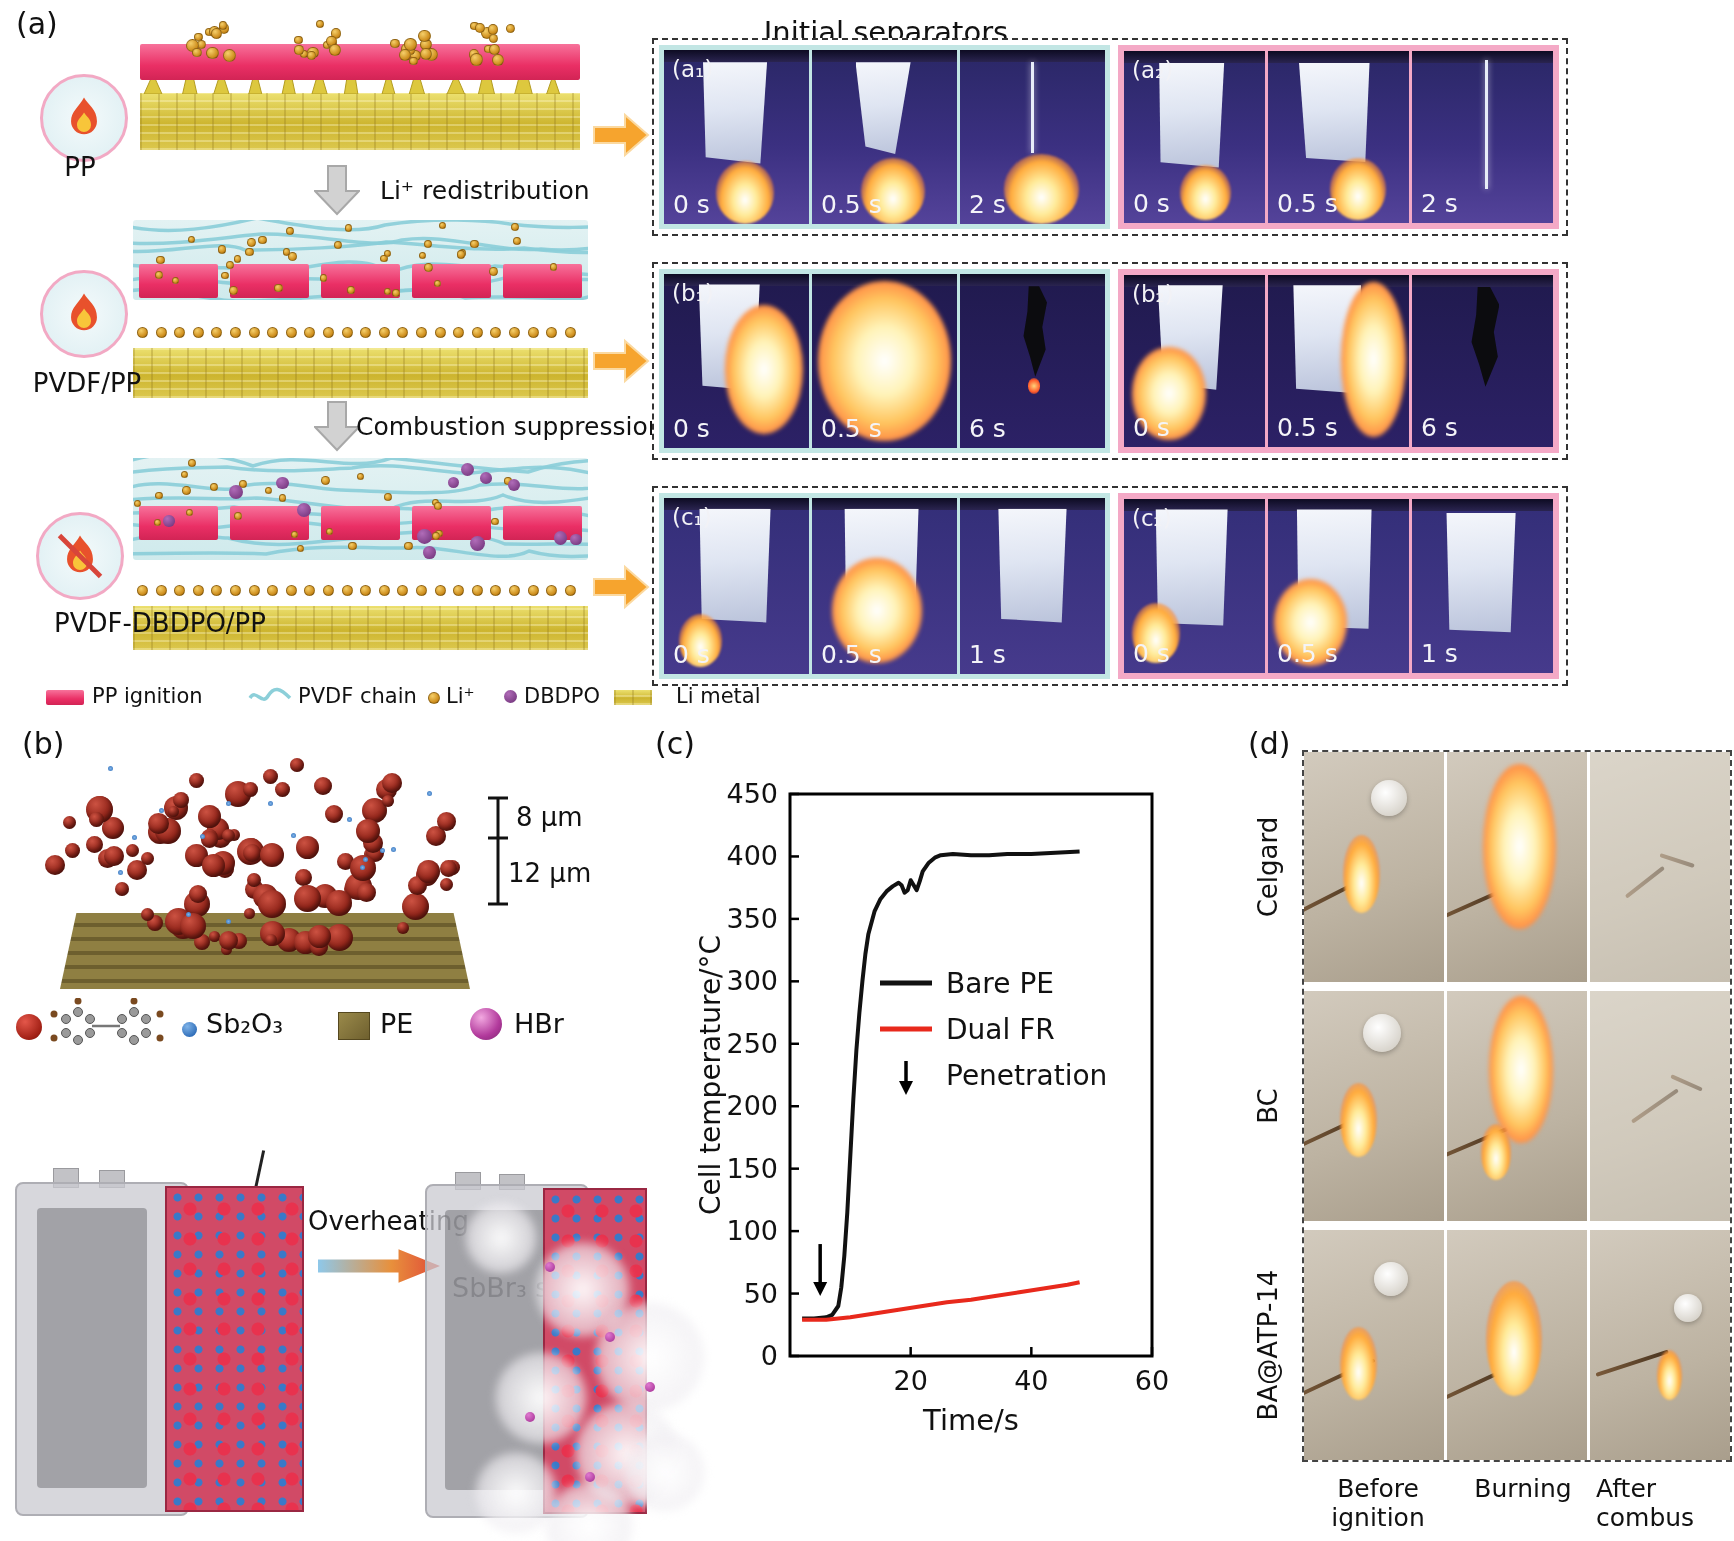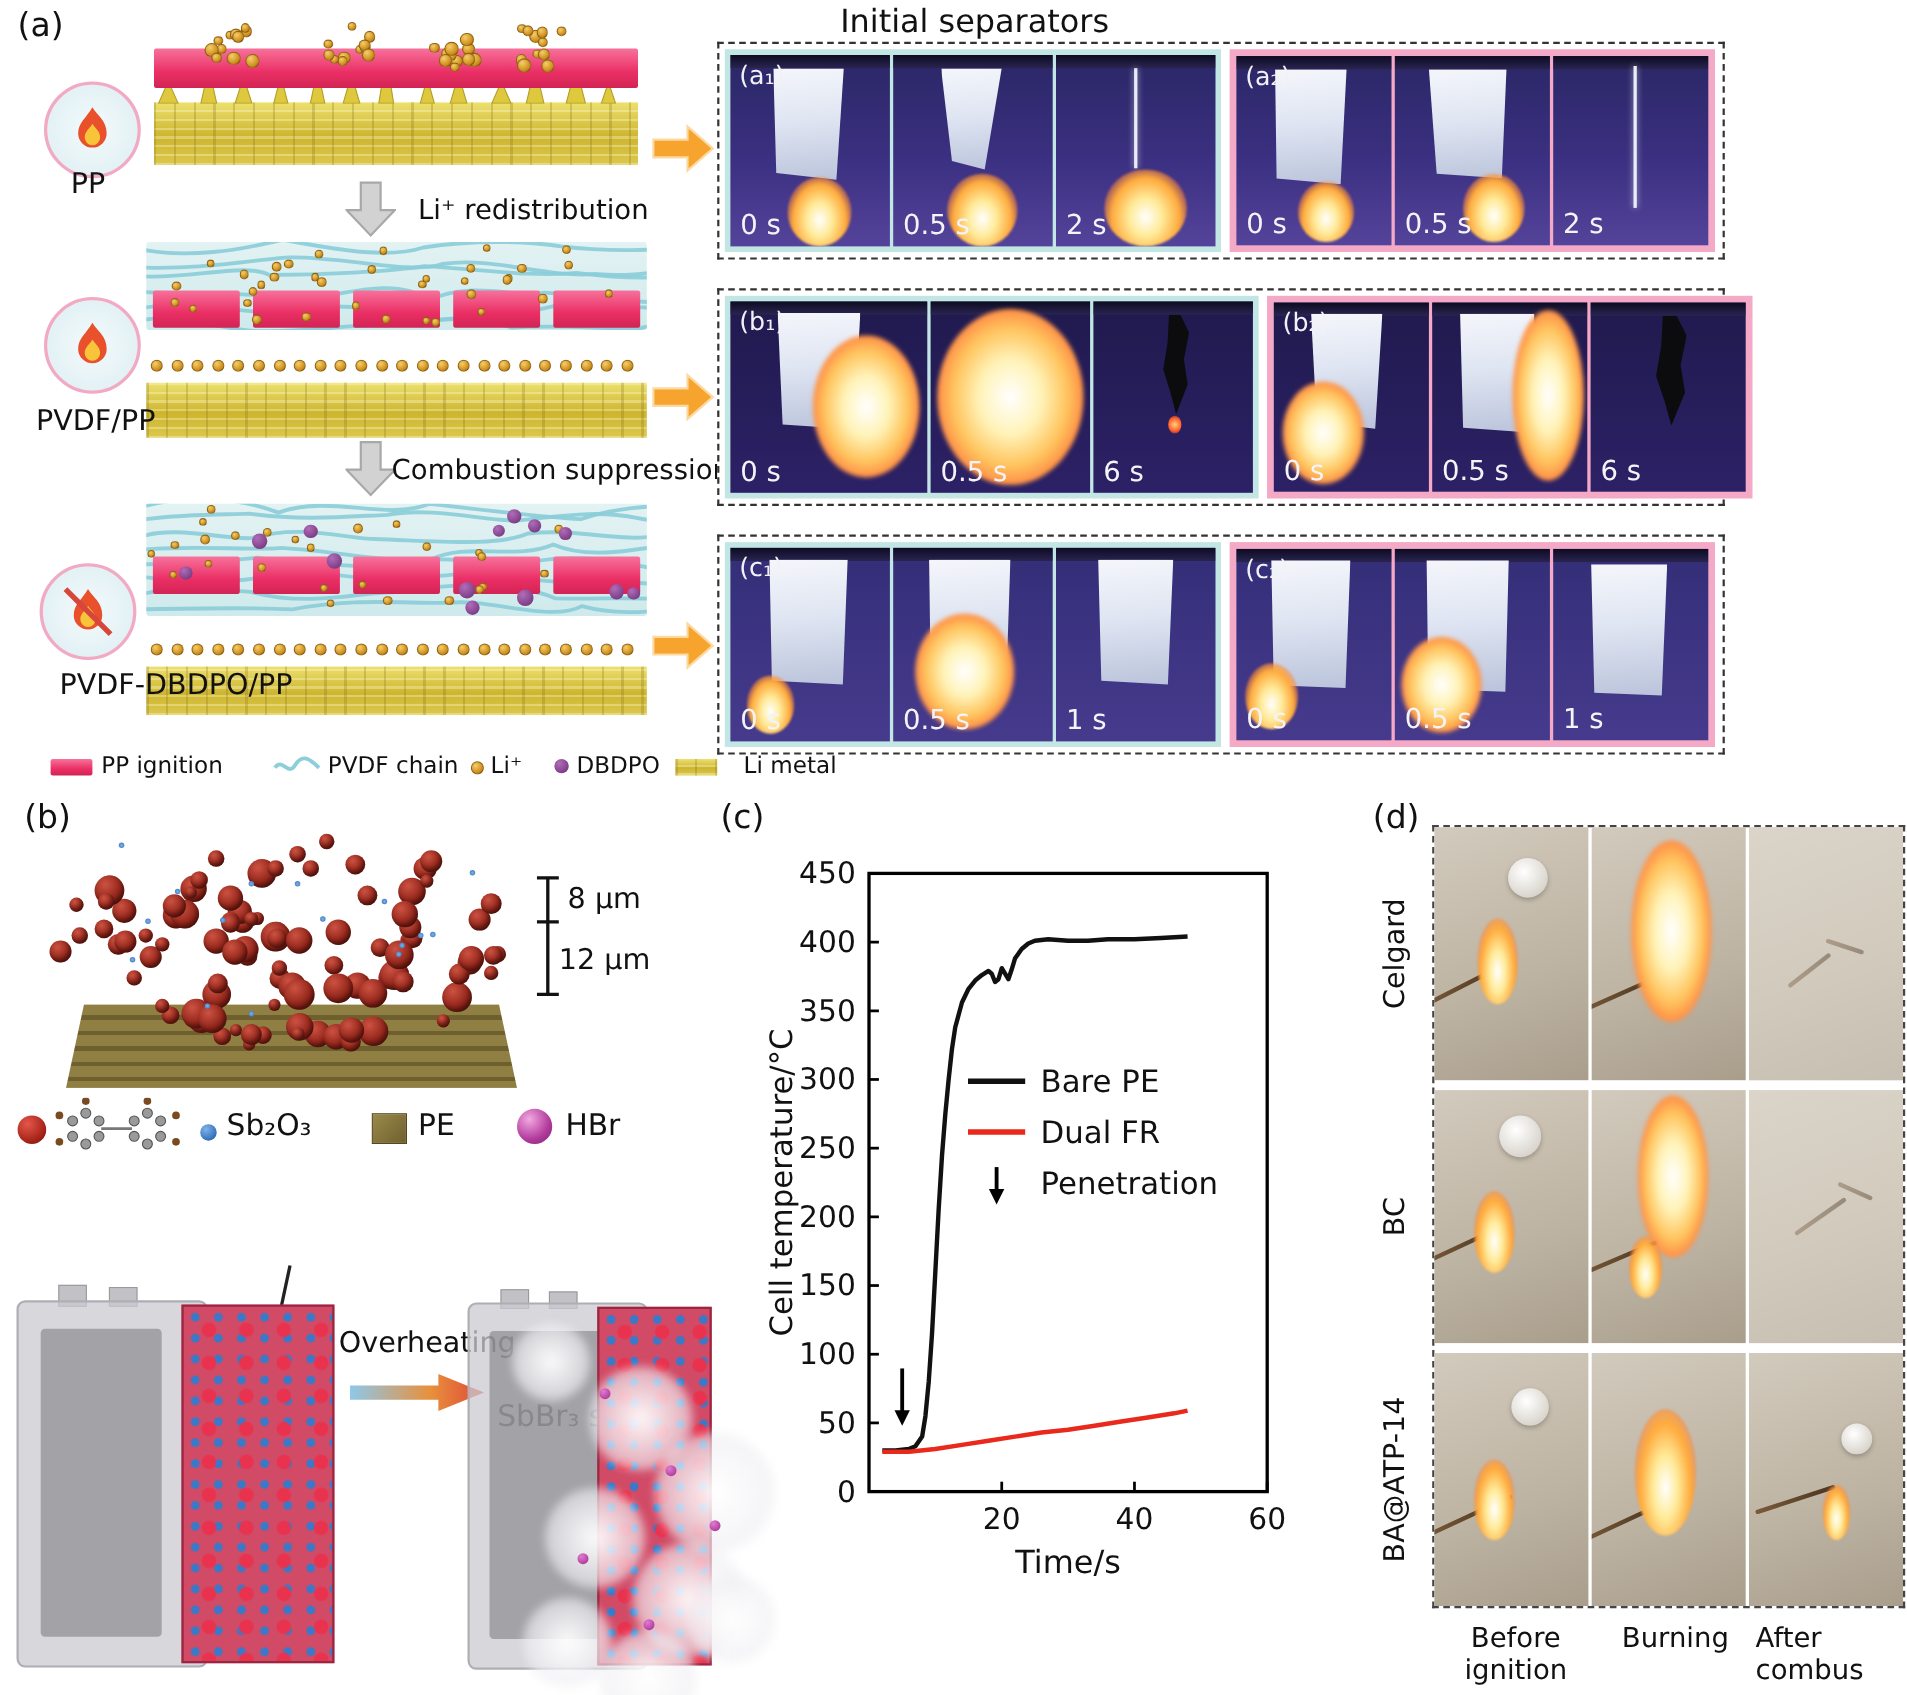--- a/index.html
+++ b/index.html
@@ -89,21 +89,21 @@
   .dcol{position:absolute;font-size:25px;text-align:center;}
   .dimlbl{position:absolute;font-size:26px;}
   .ctitle{position:absolute;font-size:28px;text-align:center;}
 </style>
 </head>
 <body>
 
 <div id="fig">
 
   <div class="lbl panel-label" style="left:16px;top:6px;">(a)</div>
-  <div class="lbl col-title" style="left:660px;top:2px;width:452px;">Initial separators</div>
+  <div class="lbl col-title" style="left:660px;top:15px;width:452px;">Initial separators</div>
 
   <div class="abs" style="left:140px;top:18px;width:440px;height:140px;">
     <div class="li-band" style="left:0;top:75px;width:440px;height:57px;"></div>
     <svg id="spikes1" class="abs" style="left:0;top:30px;" width="440" height="46">
         <polygon points="4.093638025224209,46 21.95508382190019,46 13.024360923562199,26" fill="#ddc83e" stroke="#b39c22" stroke-width="1"></polygon>
         <polygon points="42.59222964569926,46 57.02535977400839,46 49.80879470985383,14" fill="#ddc83e" stroke="#b39c22" stroke-width="1"></polygon>
         <polygon points="73.72986106015742,46 89.04981468385085,46 81.38983787200414,22" fill="#ddc83e" stroke="#b39c22" stroke-width="1"></polygon>
         <polygon points="108.83857671916485,46 121.774266902823,46 115.30642181099392,21" fill="#ddc83e" stroke="#b39c22" stroke-width="1"></polygon>
         <polygon points="142.1127190925181,46 155.29554265318438,46 148.70413087285124,15" fill="#ddc83e" stroke="#b39c22" stroke-width="1"></polygon>
         <polygon points="171.94366874732077,46 187.152105900459,46 179.54788732388988,20" fill="#ddc83e" stroke="#b39c22" stroke-width="1"></polygon>
@@ -440,21 +440,21 @@
         </div>
         <div class="ph bg0" style="width: 141px;">
           <div class="clamp"></div>
           <div class="strip" style="left: 52%; top: 5%; width: 1.6%; height: 75%;"></div>
           <div class="ptime">2 s</div>
         </div>
       </div>
     </div>
   <div id="rowbox1" class="rowbox" style="left:652px;top:262px;width:916px;height:198px;">
       <div class="frame init">
-        <div class="ph bg1" style="width: 145px; padding-left: 34px;">
+        <div class="ph bg1" style="width: 145px;">
           <div class="clamp"></div>
           <div class="sep" style="left: 24%; top: 6%; width: 42%; height: 62%; clip-path: polygon(0px 0px, 100% 0px, 92% 98%, 6% 94%);"></div>
           <div class="flame blaze" style="left: 42%; top: 18%; width: 54%; height: 74%;"></div>
           <div class="ptag">(b₁)</div>
           <div class="ptime">0 s</div>
         </div>
         <div class="ph bg1" style="width: 145px;">
           <div class="clamp"></div>
           <div class="flame blaze" style="left: 4%; top: 4%; width: 92%; height: 92%;"></div>
           <div class="ptime">0.5 s</div>

